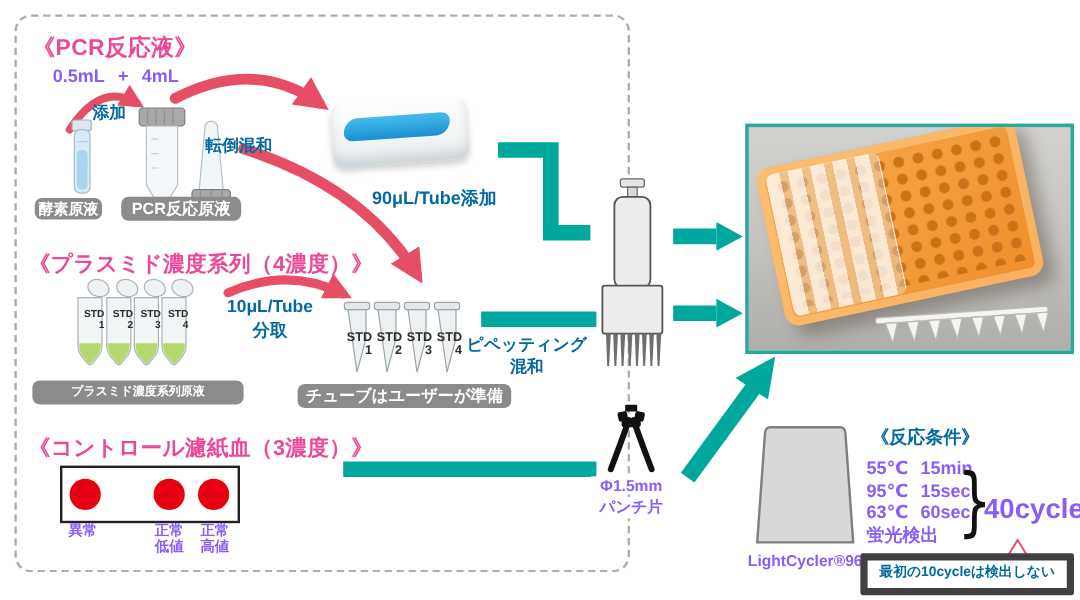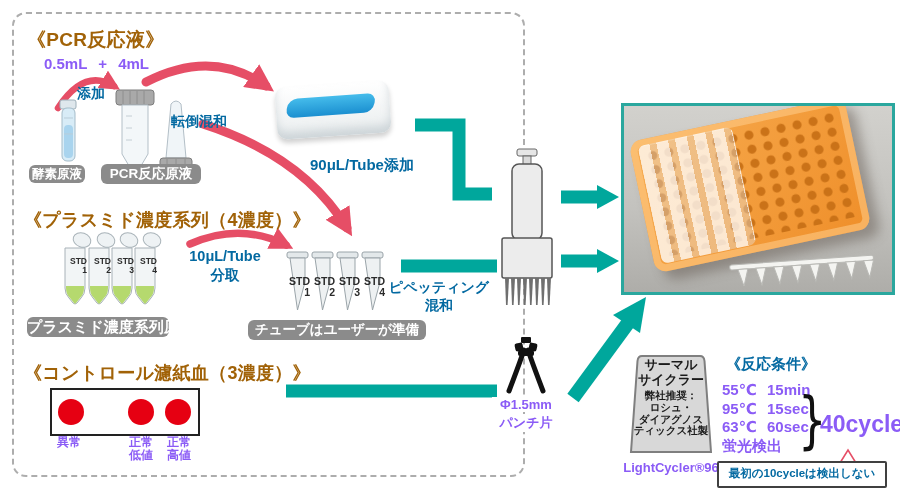--- a/index.html
+++ b/index.html
@@ -3,42 +3,42 @@
 <meta charset="utf-8">
 <style>
   html,body{margin:0;padding:0;background:#fff;}
   .canvas{position:relative;width:900px;height:500px;background:#fff;overflow:hidden;
           font-family:"Liberation Sans","DejaVu Sans",sans-serif;}
   .abs{position:absolute;}
   .dash-rect{position:absolute;left:12px;top:12px;width:509px;height:461px;
              border:2px dashed #adadad;border-radius:14px;z-index:1;}
   svg.layer{position:absolute;left:0;top:0;z-index:2;pointer-events:none;}
   .z3{z-index:3;} .z4{z-index:4;}
-  .teal-h{color:#a16207;font-weight:bold;font-size:19px;letter-spacing:.3px;white-space:nowrap;}
+  .teal-h{color:#ec4899;font-weight:bold;font-size:19px;letter-spacing:.3px;white-space:nowrap;}
   .pink-t{color:#0369a1;font-weight:bold;white-space:nowrap;}
   .blk{color:#8b5cf6;font-weight:bold;white-space:nowrap;}
   .badge{position:absolute;background:#8b8b8b;color:#fff;font-weight:bold;border-radius:6px;
          text-align:center;white-space:nowrap;z-index:4;}
   .std-lbl{position:absolute;width:24px;text-align:right;font-weight:bold;color:#2b2b2b;z-index:5;line-height:1.0;}
   .photo{position:absolute;left:621px;top:103px;width:268px;height:186px;border:3px solid #2aa79e;
          background:linear-gradient(180deg,#d2d1cd 0%,#c3c2be 55%,#aeada9 100%);overflow:hidden;z-index:3;}
   .plate{position:absolute;left:16px;top:12px;width:220px;height:134px;
          background:linear-gradient(135deg,#f7ab4f,#ef8f2a);border-radius:12px;
          transform:rotate(-12deg);box-shadow:8px 10px 12px rgba(90,80,70,.45),inset 0 0 0 7px rgba(255,205,140,.55);}
   .wells{position:absolute;left:14px;top:12px;right:14px;bottom:14px;
          background-image:radial-gradient(circle at 7px 6px, rgba(200,112,22,.95) 4px, rgba(200,112,22,0) 5px);
          background-size:16.4px 14.4px;}
   .seal{position:absolute;left:8px;top:6px;bottom:8px;width:96px;border-radius:6px;opacity:.85;
         background:repeating-linear-gradient(90deg, rgba(255,255,255,.9) 0 12px, rgba(230,232,233,.45) 12px 19px);}
   .resv{position:absolute;left:276px;top:84px;width:114px;height:52px;border-radius:10px;
         background:linear-gradient(180deg,#ffffff,#e9edee);transform:rotate(-4deg);
         box-shadow:0 4px 5px rgba(0,0,0,.18), inset 0 -7px 9px rgba(165,178,184,.4);z-index:3;}
   .resv-in{position:absolute;left:11px;top:12px;width:88px;height:19px;border-radius:9px;
         background:linear-gradient(180deg,#45bceb,#1b8fd0);transform:skewX(-14deg);}
-  .note-box{position:absolute;left:717px;top:461px;width:166px;height:23px;border:2px solid #404040;
+  .note-box{position:absolute;left:717px;top:461px;width:166px;height:23px;border:6px solid #404040;
         background:#fff;border-radius:2px;text-align:center;line-height:21px;font-size:11.5px;z-index:4;}
   .cyc-line{display:block;text-align:center;color:#1a1a1a;font-weight:bold;line-height:1.12;}
   .punch-lbl{background:#fff;text-align:center;z-index:4;}
   .step{position:absolute;font-size:15px;word-spacing:6px;z-index:4;}
 </style>
 </head>
 <body>
 
 <div class="canvas">
 
@@ -139,21 +139,21 @@
   </svg>
   <div class="std-lbl" style="left:63px;top:257px;font-size:8.5px;">
     <span>STD</span><br><span>1</span></div>
   <div class="std-lbl" style="left:87px;top:257px;font-size:8.5px;">
     <span>STD</span><br><span>2</span></div>
   <div class="std-lbl" style="left:110px;top:257px;font-size:8.5px;">
     <span>STD</span><br><span>3</span></div>
   <div class="std-lbl" style="left:133px;top:257px;font-size:8.5px;">
     <span>STD</span><br><span>4</span></div>
 
-  <div class="badge" style="left:27px;top:317px;width:142px;height:20px;font-size:15px;line-height:20px;">プラスミド濃度系列原液</div>
+  <div class="badge" style="left:27px;top:317px;width:176px;height:20px;font-size:10px;line-height:20px;">プラスミド濃度系列原液</div>
 
   <div class="abs pink-t z4" style="left:184px;top:248px;width:82px;text-align:center;font-size:14.5px;">10μL/Tube</div>
   <div class="abs pink-t z4" style="left:184px;top:266px;width:82px;text-align:center;font-size:14.5px;">分取</div>
 
   <svg class="abs z3" style="left:286px;top:250px;" width="104" height="66">
     <g stroke="#9aa4a9" fill="#e3e8ea">
       <rect x="1" y="2" width="21" height="6" rx="2"></rect>
         <rect x="26" y="2" width="21" height="6" rx="2"></rect>
       <rect x="51" y="2" width="21" height="6" rx="2"></rect>
         <rect x="76" y="2" width="21" height="6" rx="2"></rect>
@@ -236,28 +236,20 @@
           <polygon points="100,13 110,13 105,30"></polygon>
         <polygon points="118,13 128,13 123,30"></polygon>
           <polygon points="136,13 146,13 141,30"></polygon>
       </g>
     </svg>
   </div>
 
   <svg class="abs z3" style="left:626px;top:352px;" width="90" height="110">
     <path d="M16,4 Q12,4 11.5,9 L5,100 L85,100 L78.5,9 Q78,4 74,4 Z" fill="#d8d8d8" stroke="#7f7f7f" stroke-width="2"></path>
   </svg>
-  <div class="abs z4" style="left:630px;top:358px;width:82px;">
-    <span class="cyc-line" style="font-size:13px;">サーマル</span>
-    <span class="cyc-line" style="font-size:13px;margin-bottom:3px;">サイクラー</span>
-    <span class="cyc-line" style="font-size:10.5px;">弊社推奨：</span>
-    <span class="cyc-line" style="font-size:10.5px;">ロシュ・</span>
-    <span class="cyc-line" style="font-size:10.5px;">ダイアグノス</span>
-    <span class="cyc-line" style="font-size:10.5px;">ティックス社製</span>
-  </div>
   <div class="abs blk z4" style="left:618px;top:460px;width:106px;text-align:center;font-size:13px;">LightCycler®96</div>
 
   <div class="abs pink-t z4" style="left:726px;top:355px;font-size:15px;">《反応条件》</div>
   <div class="step blk" style="left:722px;top:381px;">55℃ 15min</div>
   <div class="step blk" style="left:722px;top:400px;">95℃ 15sec</div>
   <div class="step blk" style="left:722px;top:418px;">63℃ 60sec</div>
   <div class="step blk" style="left:722px;top:437px;">蛍光検出</div>
   <div class="abs z4" style="left:798px;top:388px;font-size:56px;font-family:'DejaVu Sans',sans-serif;color:#111;transform:scale(.8,1.12);transform-origin:left top;line-height:1;">}</div>
   <div class="abs blk z4" style="left:820px;top:411px;font-size:23px;">40cycle</div>
   <svg class="abs z4" style="left:836px;top:448px;" width="24" height="15">

